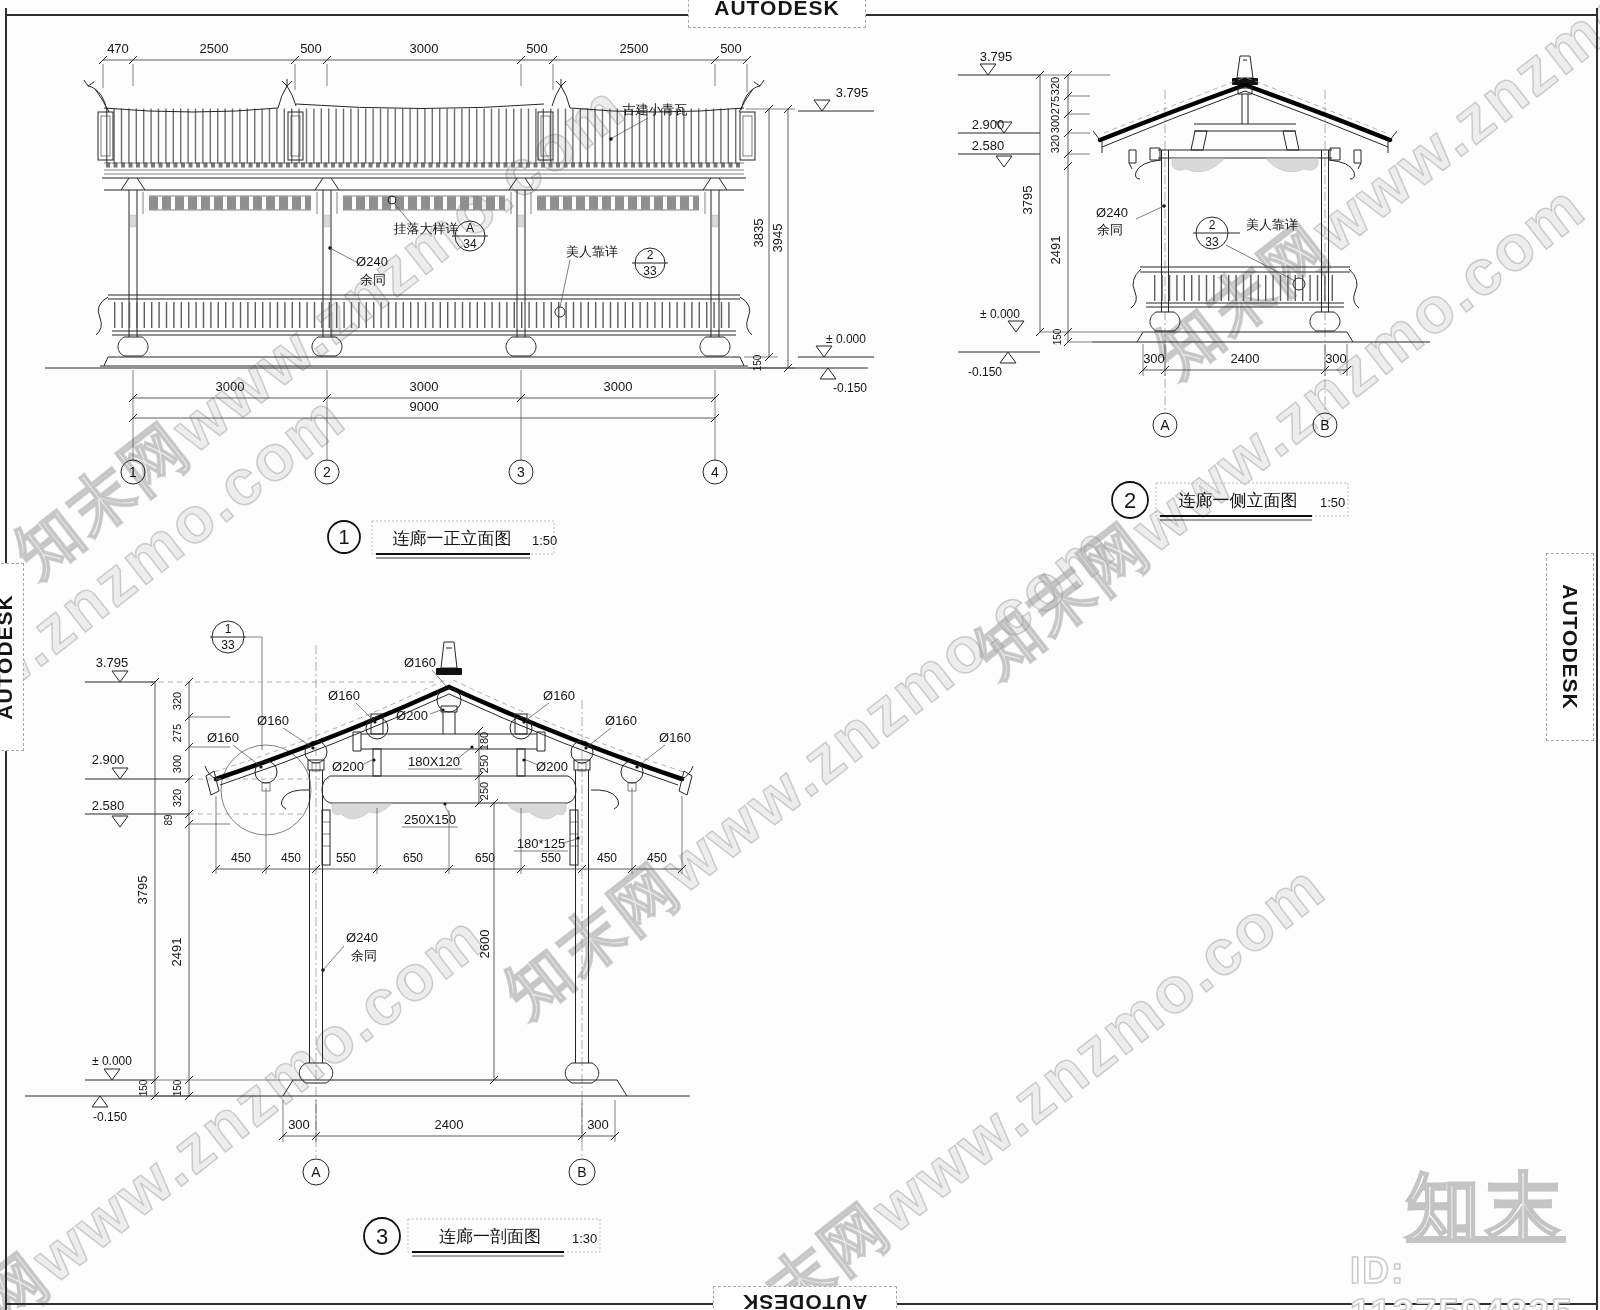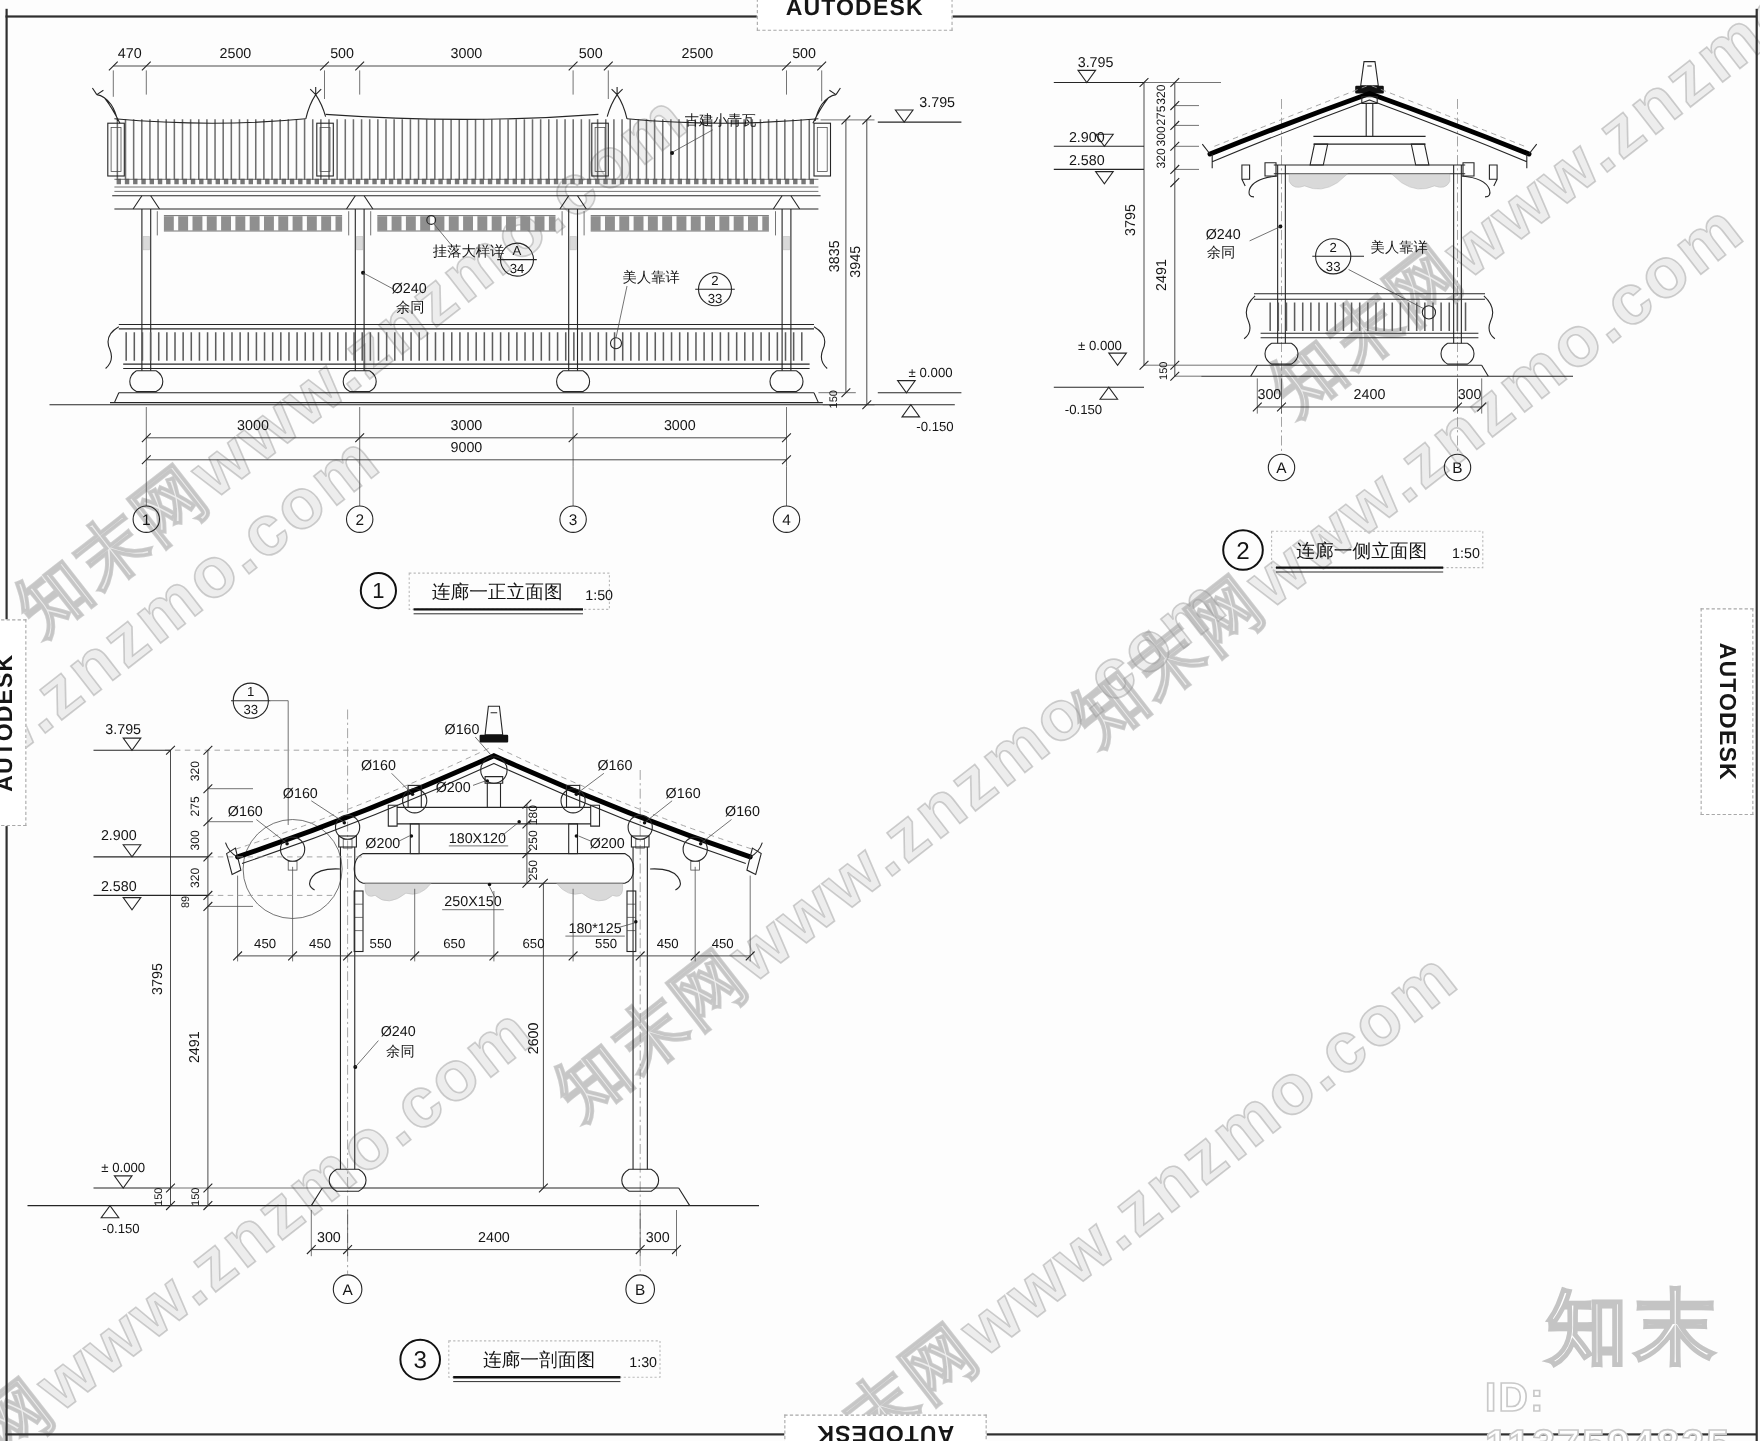--- a/index.html
+++ b/index.html
@@ -20,21 +20,21 @@
   .frz{stroke:#8f8f8f;stroke-width:13;stroke-dasharray:9 4;fill:none}
   .grey{fill:#c6c6c6;opacity:.65;stroke:#999;stroke-width:.5}
   .blk{fill:#111;stroke:none}
   .brd{position:absolute;background:#2f2f2f;}
   .adbox{position:absolute;border:1.5px dashed #a8a8a8;background:#fff;display:flex;
          align-items:center;justify-content:center;color:#161616;font-weight:bold;
          font-size:21px;letter-spacing:1px;}
   .wm{position:absolute;white-space:nowrap;font-size:64px;font-weight:bold;letter-spacing:3px;
       color:rgba(165,165,165,0.18);-webkit-text-stroke:1.5px rgba(150,150,150,0.45);
       transform:translate(-50%,-50%) rotate(-38deg);pointer-events:none;}
-  .logo{position:absolute;font-size:74px;font-weight:bold;letter-spacing:6px;color:#fff;
+  .logo{position:absolute;font-size:74px;font-weight:bold;letter-spacing:6px;color:#fff;text-decoration:underline;
         -webkit-text-stroke:2px #c4c4c4;}
   .idtx{position:absolute;font-size:37px;font-weight:bold;color:#fff;
         -webkit-text-stroke:1.5px #c9c9c9;letter-spacing:2px;}
 </style>
 </head>
 <body>
 
 <div id="stage">
 
   <div class="wm" style="left:320px;top:330px">知末网www.znzmo.com</div>

